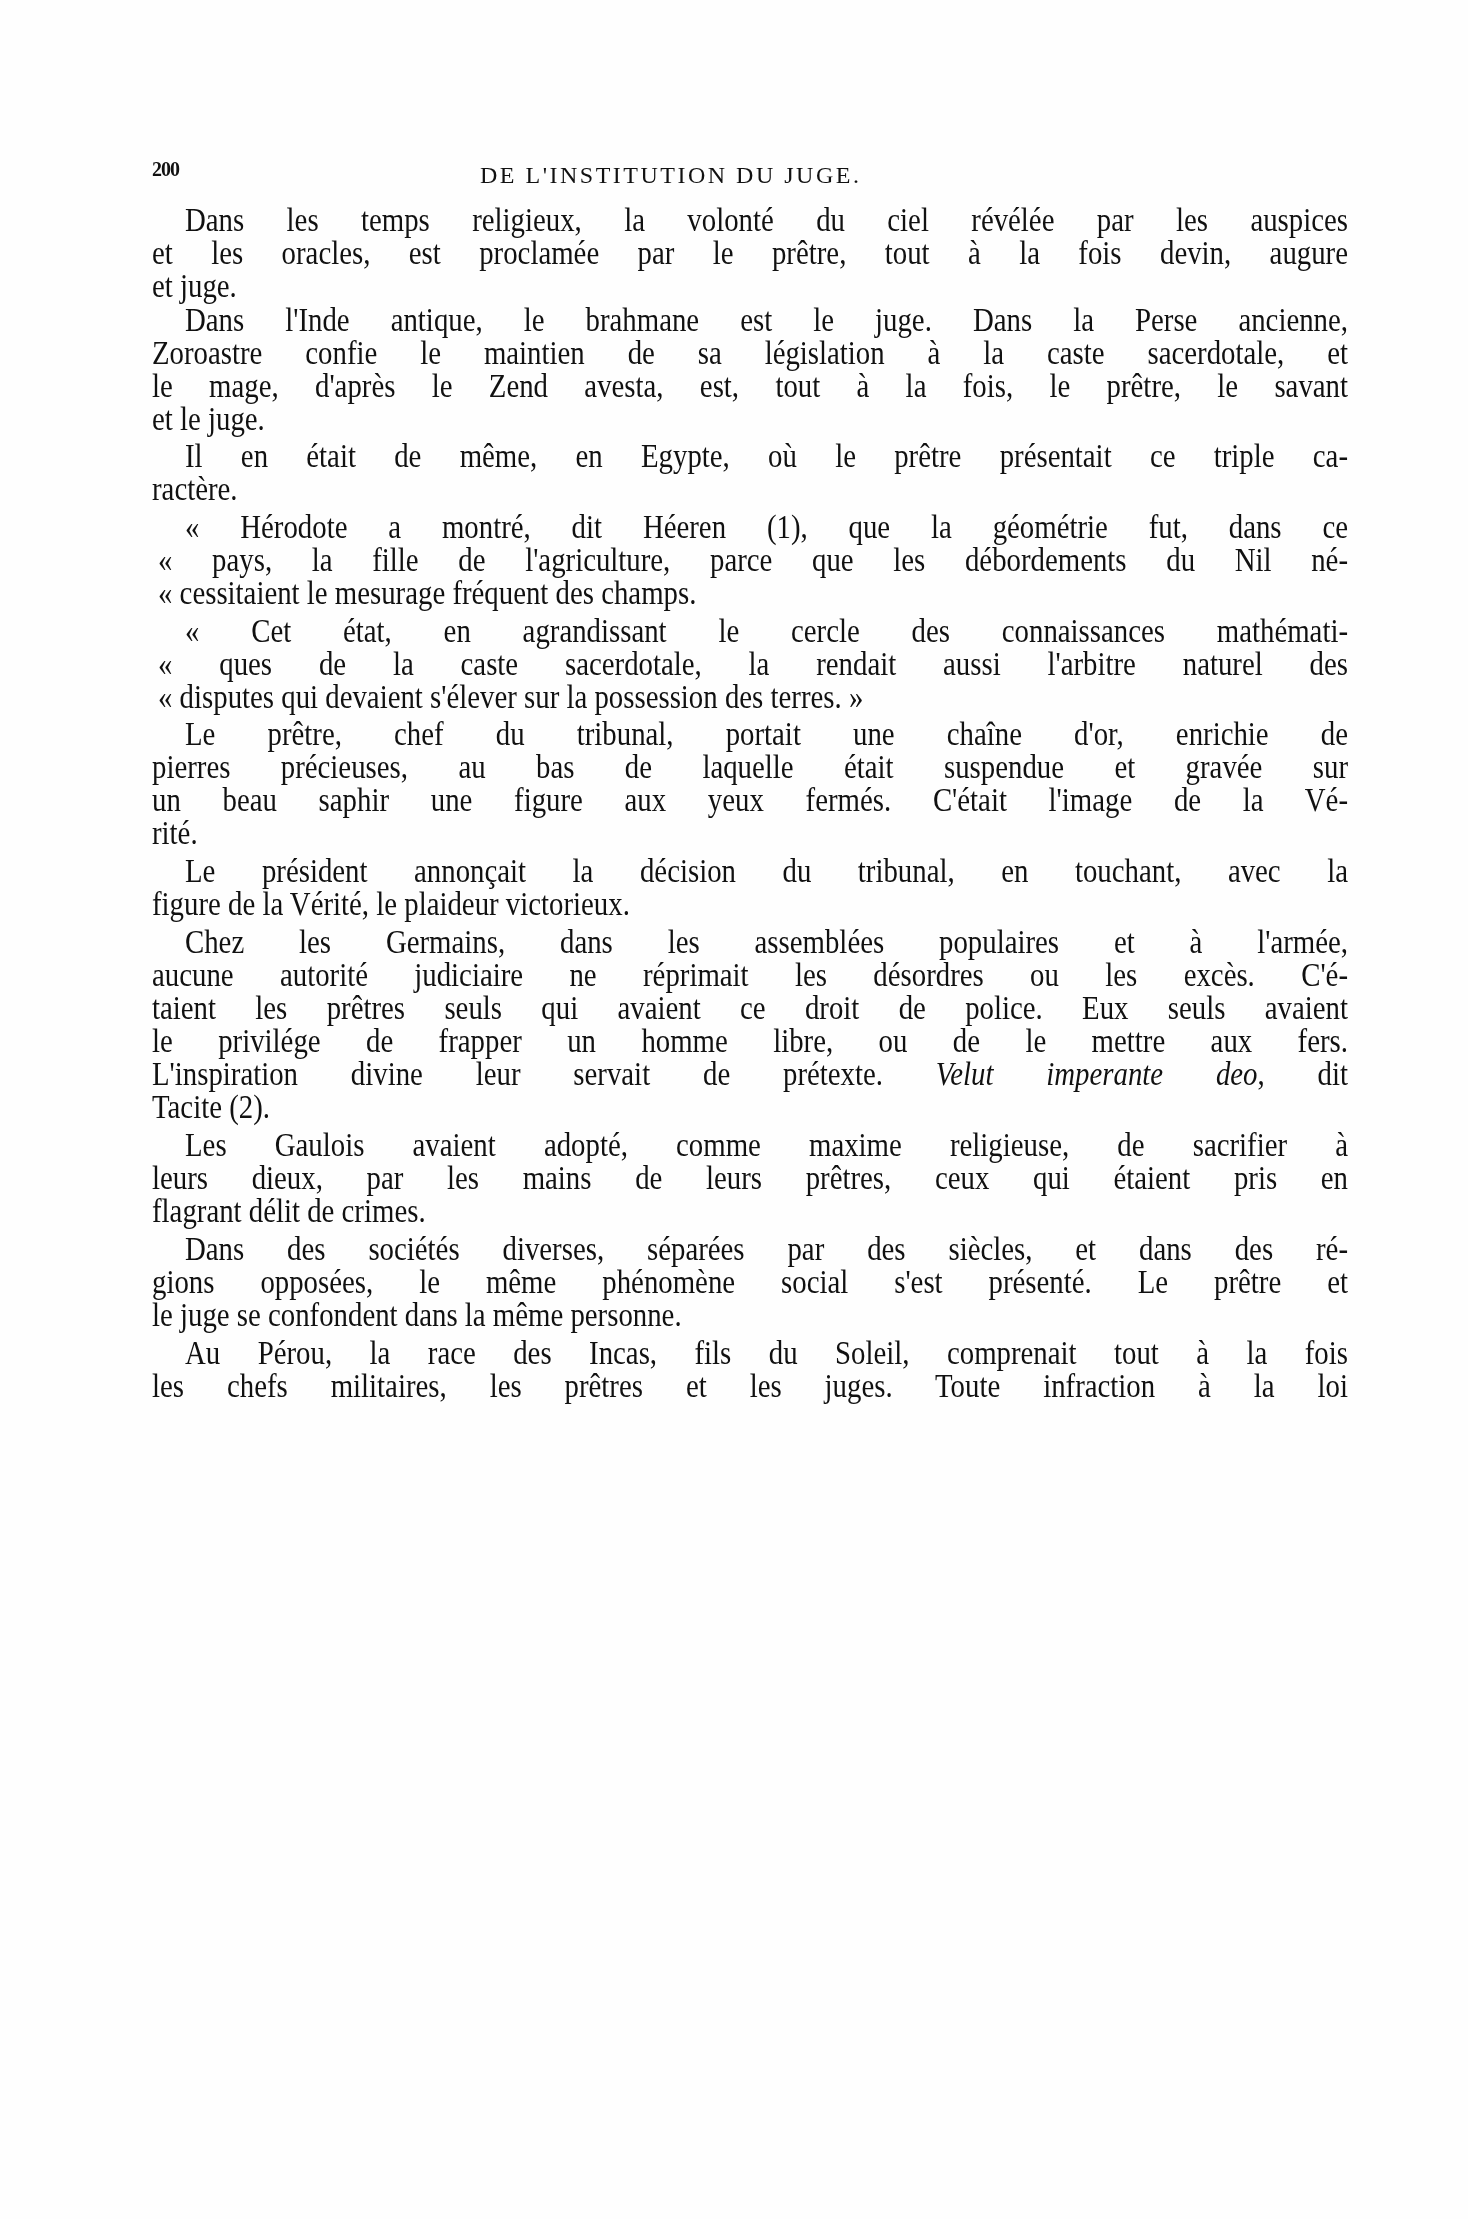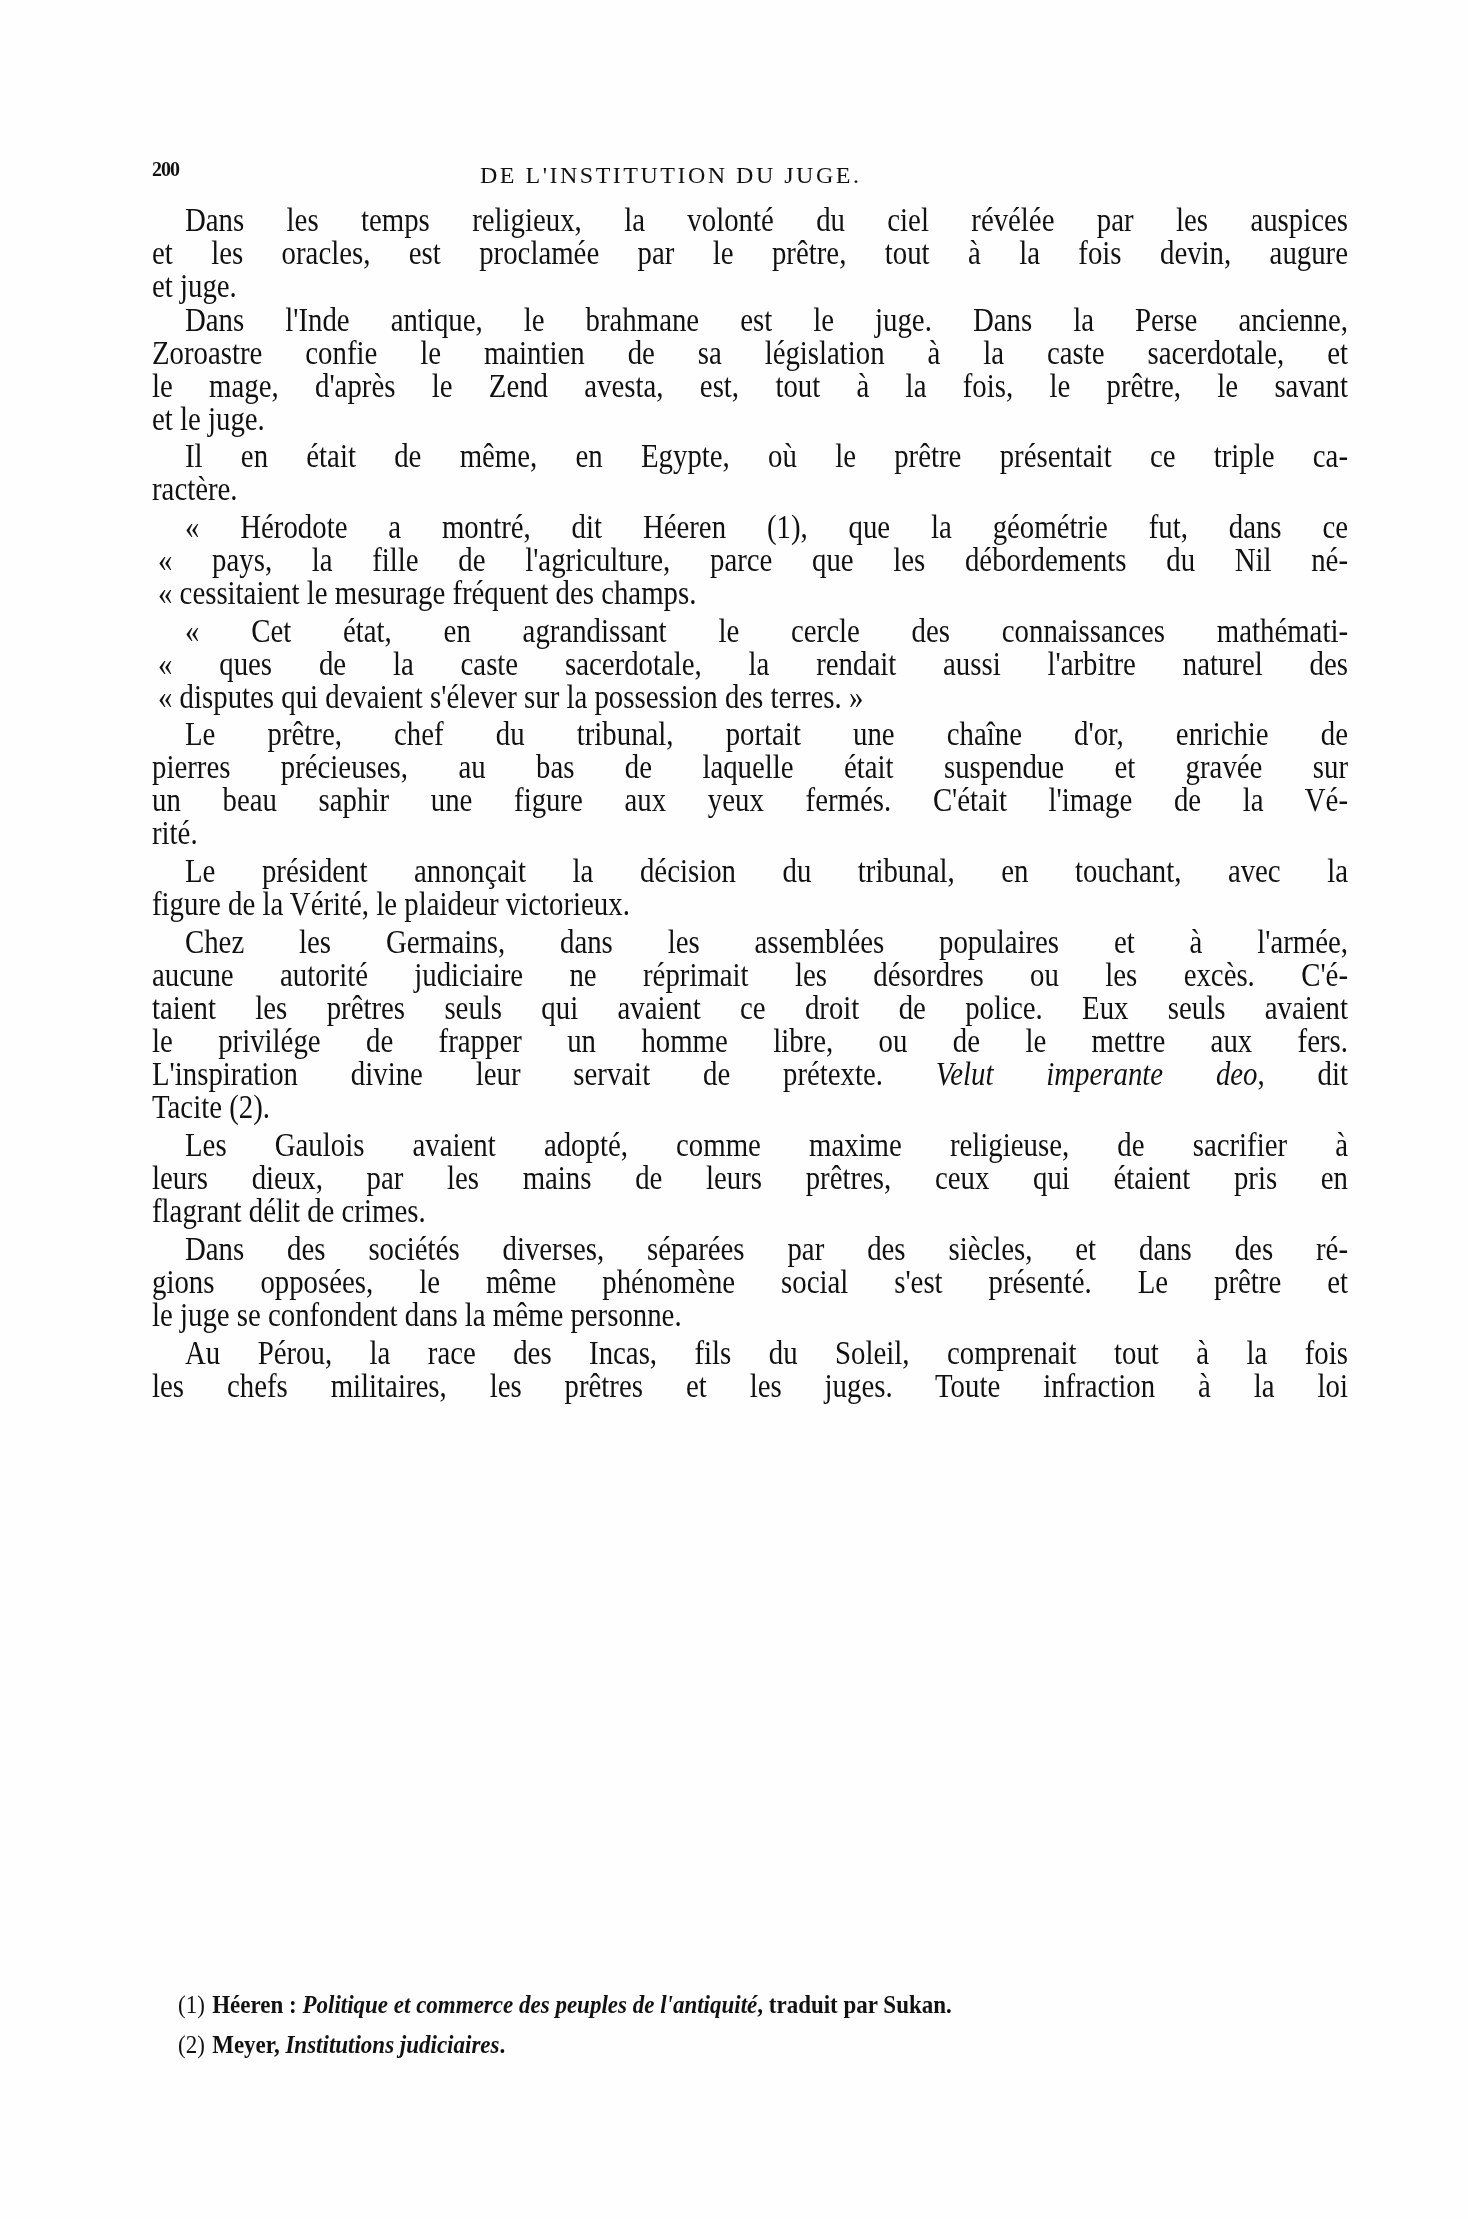--- a/index.html
+++ b/index.html
@@ -137,22 +137,14 @@
   <div class="line" style="top:1158px">leurs dieux, par les mains de leurs prêtres, ceux qui étaient pris en</div>
   <div class="line last" style="top:1191px">flagrant délit de crimes.</div>
 
   <div class="line indent" style="top:1229px">Dans des sociétés diverses, séparées par des siècles, et dans des ré-</div>
   <div class="line" style="top:1262px">gions opposées, le même phénomène social s'est présenté. Le prêtre et</div>
   <div class="line last" style="top:1295px">le juge se confondent dans la même personne.</div>
 
   <div class="line indent" style="top:1333px">Au Pérou, la race des Incas, fils du Soleil, comprenait tout à la fois</div>
   <div class="line" style="top:1366px">les chefs militaires, les prêtres et les juges. Toute infraction à la loi</div>
 
-  <div class="footnotes">
-    <div class="footnote">
-      <span class="fn-mark">(1)</span><span>Héeren : </span><em>Politique et commerce des peuples de l'antiquité</em><span>, traduit par Sukan.</span>
-    </div>
-    <div class="footnote">
-      <span class="fn-mark">(2)</span><span>Meyer, </span><em>Institutions judiciaires</em><span>.</span>
-    </div>
-  </div>
 
 </div>
 
 </body></html>

